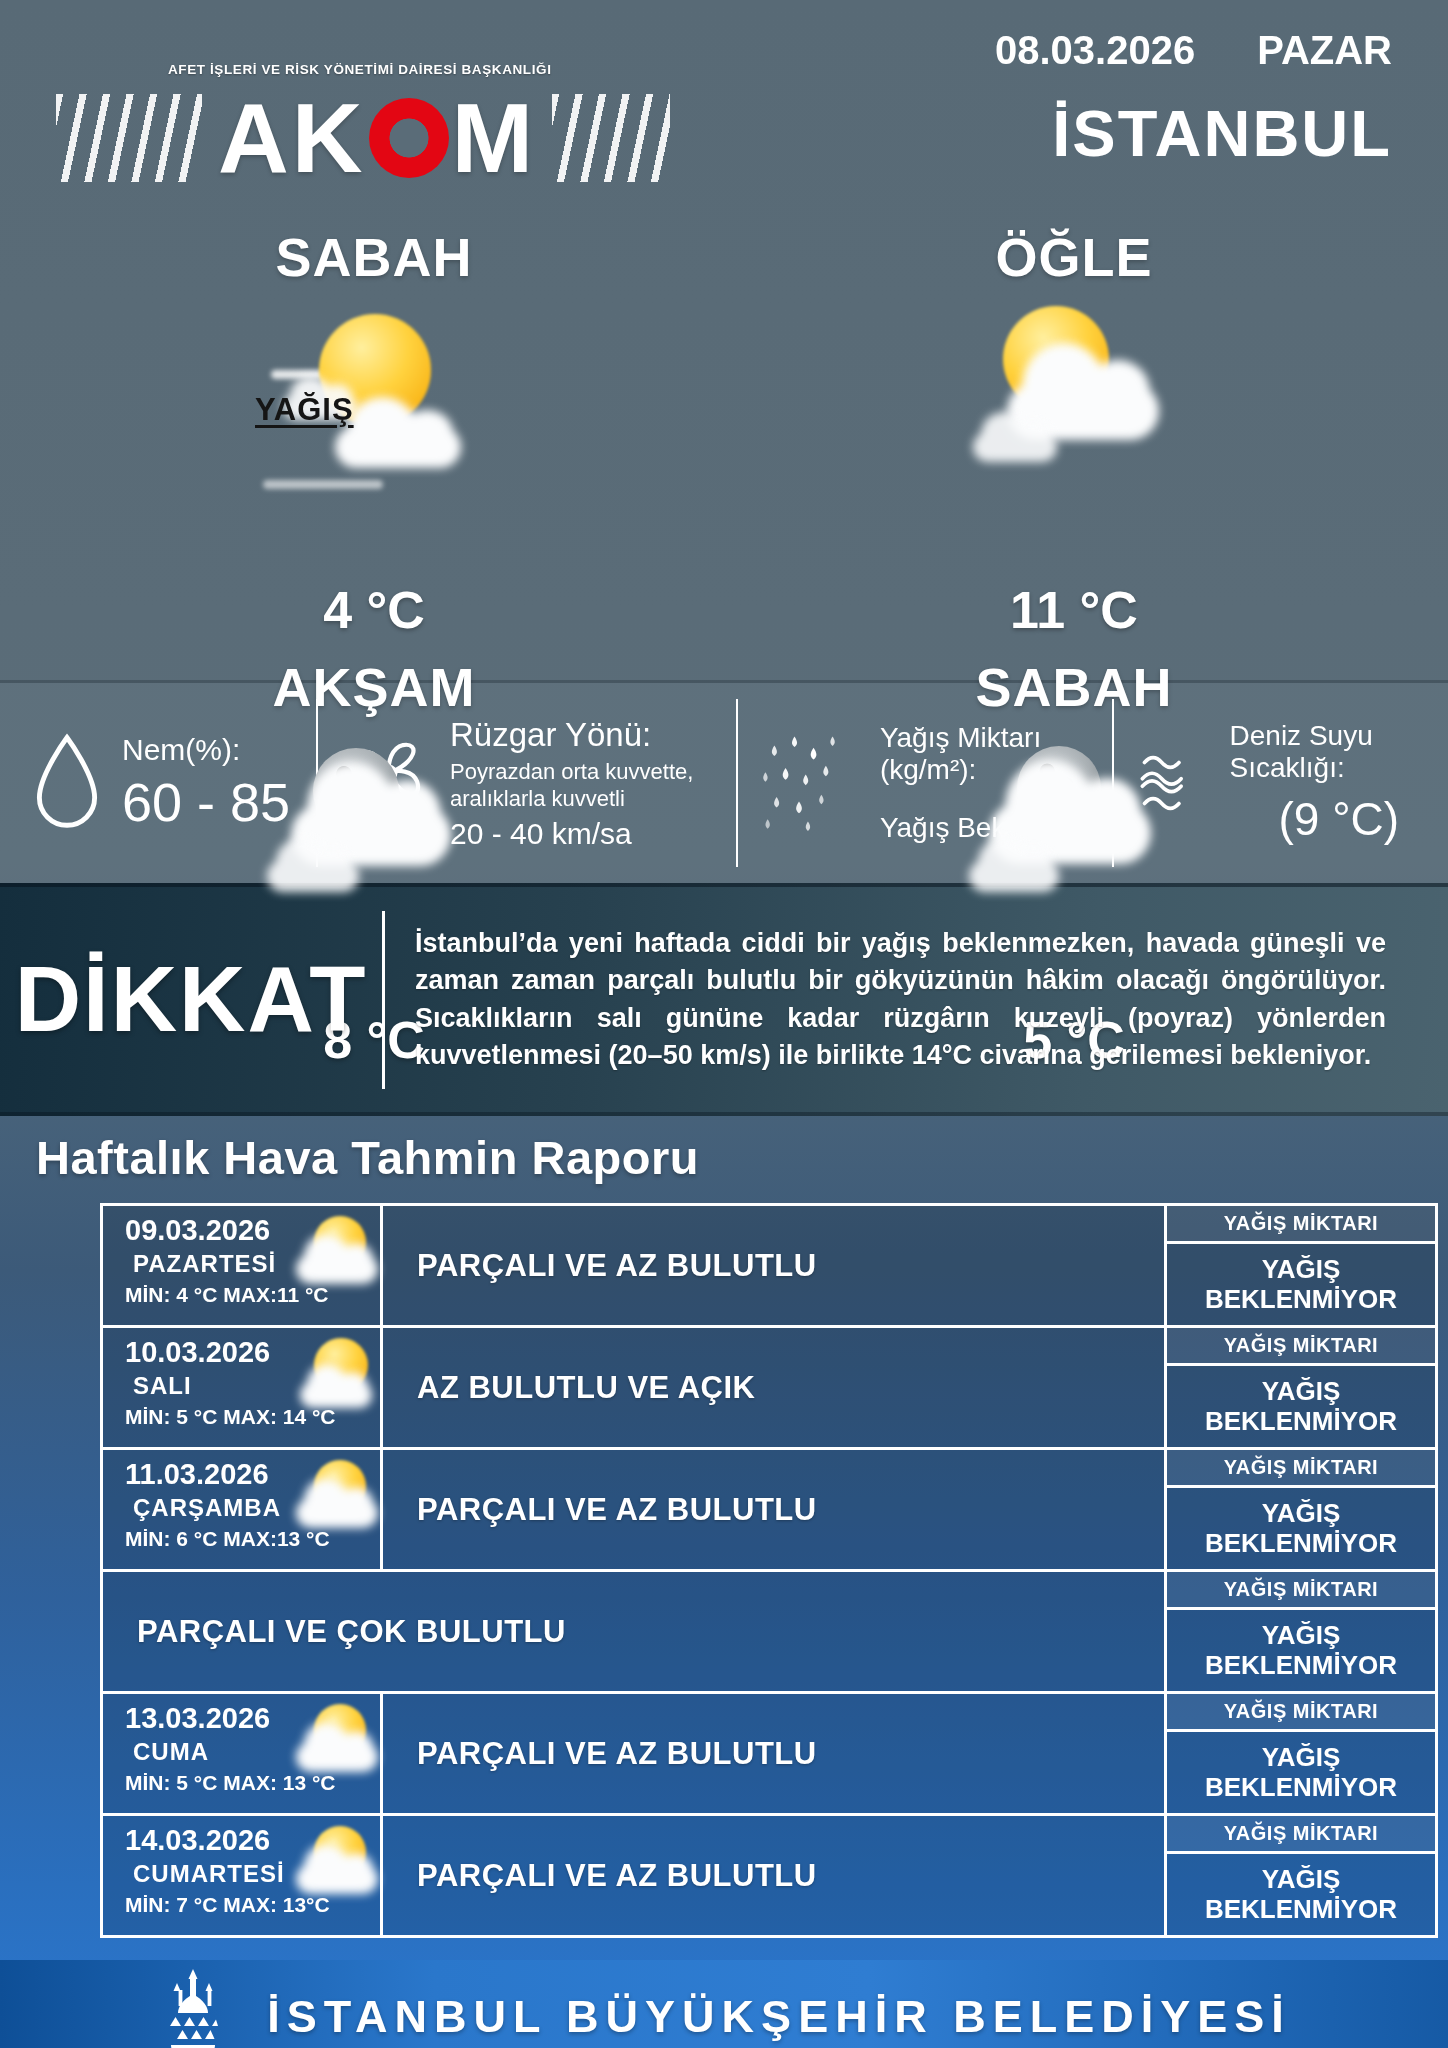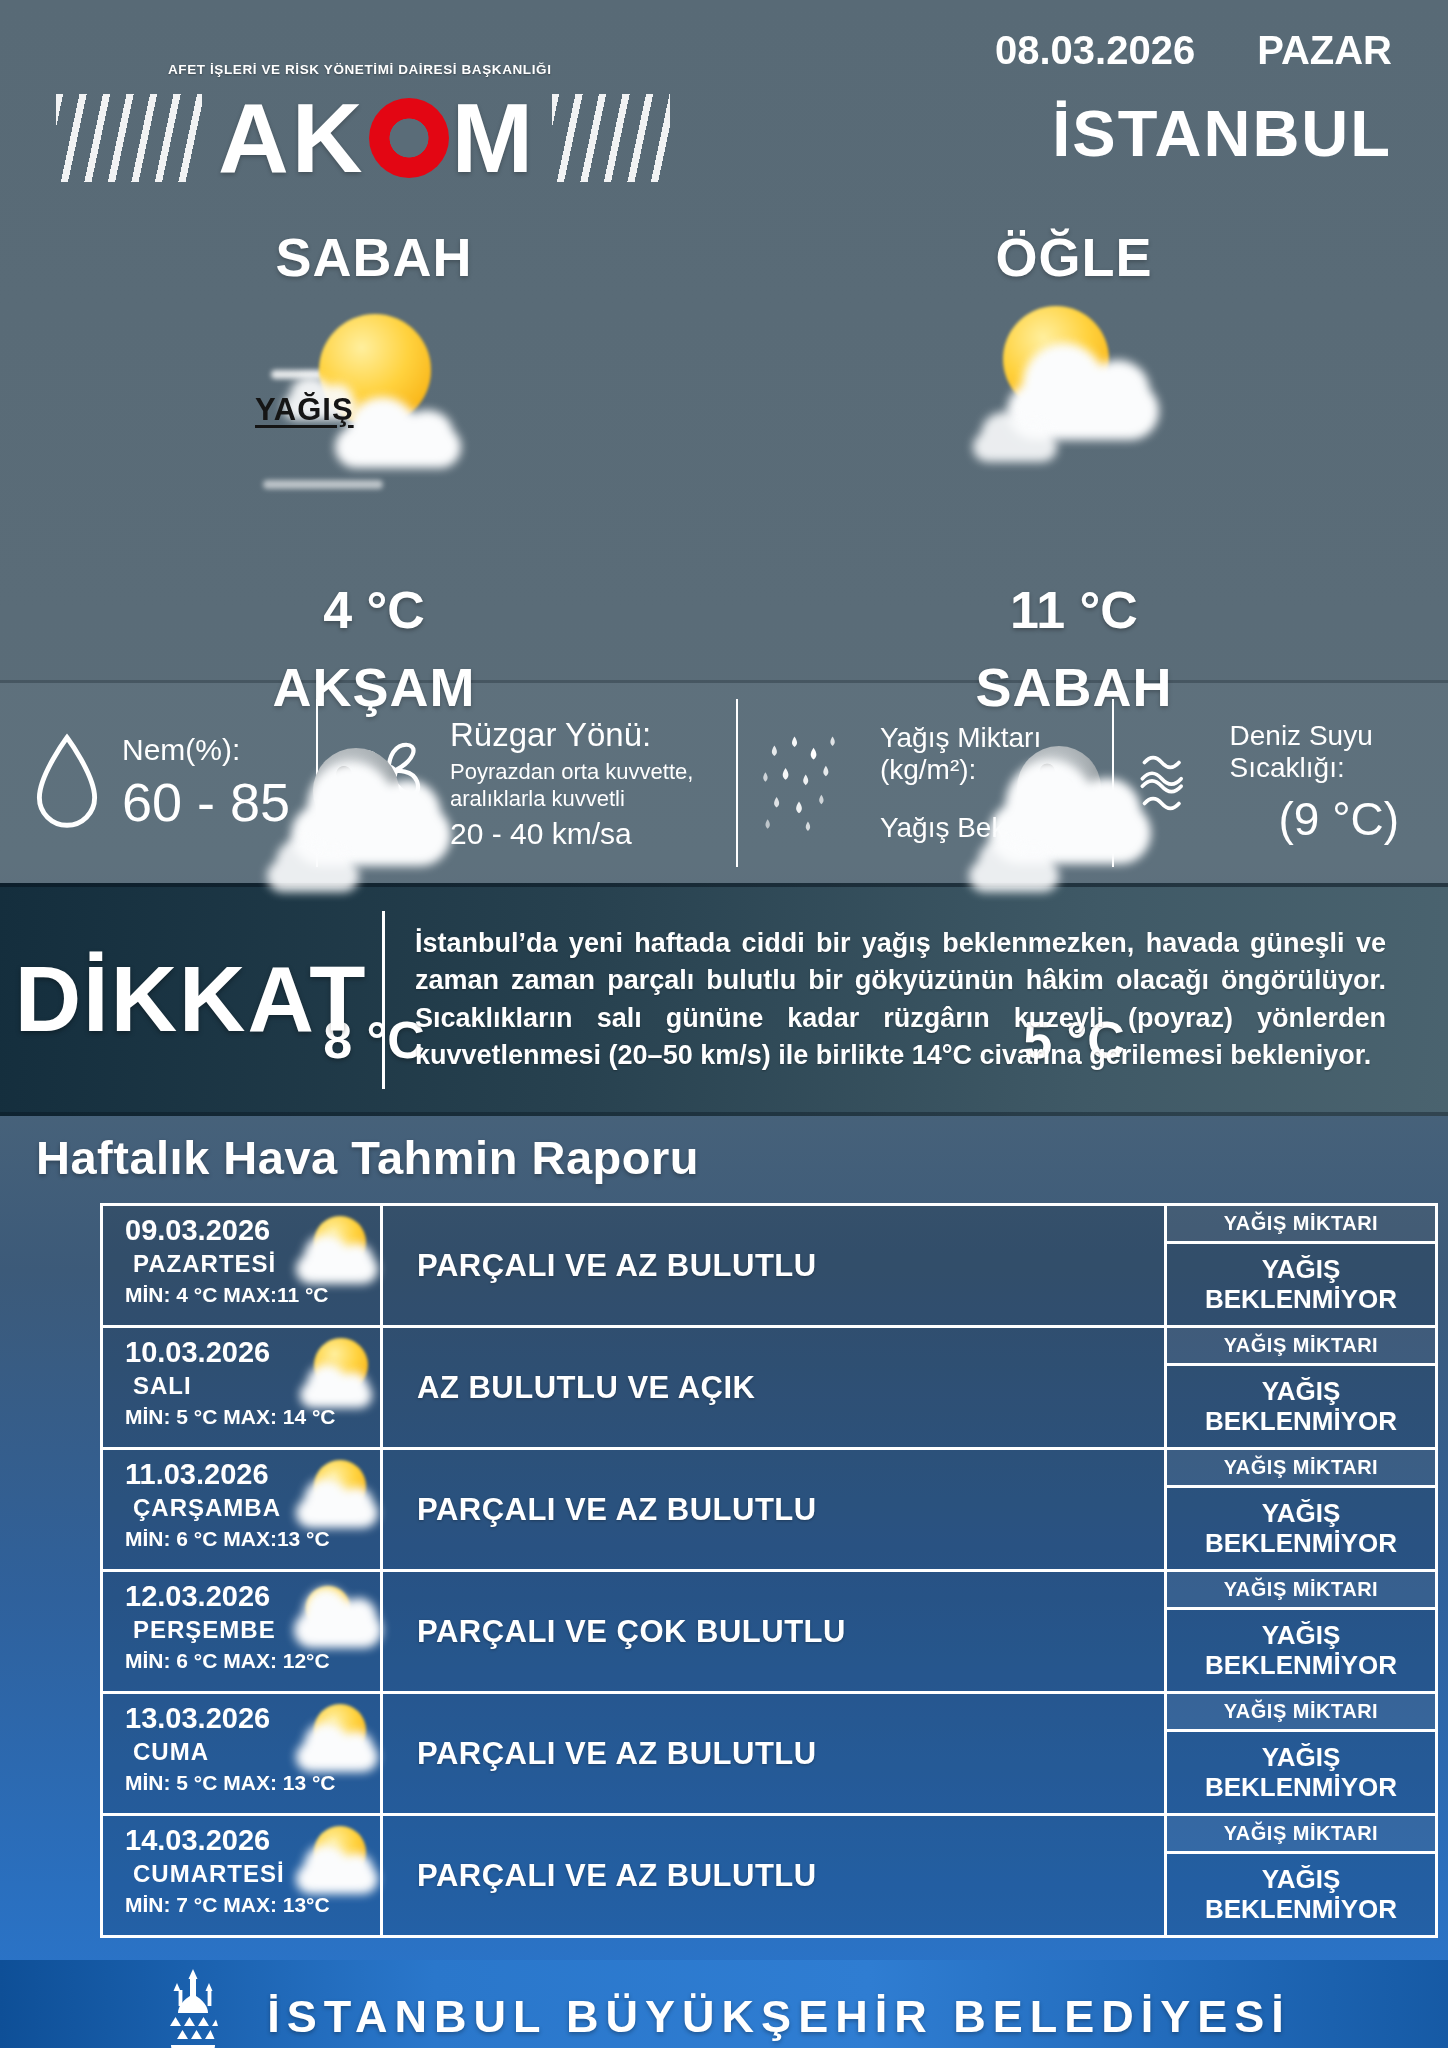--- a/index.html
+++ b/index.html
@@ -290,29 +290,20 @@
           </div>
         </div>
         <div class="col-cond">PARÇALI VE AZ BULUTLU</div>
         <div class="col-rain">
           <div class="rain-h">YAĞIŞ MİKTARI</div>
           <div class="rain-v">YAĞIŞ BEKLENMİYOR</div>
         </div>
       </div>
 
       <div class="wrow">
-        <div class="col-day">
-          <div class="d-date">12.03.2026</div>
-          <div class="d-day">PERŞEMBE</div>
-          <div class="d-mm">MİN: 6 °C MAX: 12°C</div>
-          <div class="wicon small">
-            <span class="sun" style="left:14px;top:8px;width:44px;height:44px"></span>
-            <span class="cl" style="left:2px;top:34px;width:88px;height:36px"></span>
-          </div>
-        </div>
         <div class="col-cond">PARÇALI VE ÇOK BULUTLU</div>
         <div class="col-rain">
           <div class="rain-h">YAĞIŞ MİKTARI</div>
           <div class="rain-v">YAĞIŞ BEKLENMİYOR</div>
         </div>
       </div>
 
       <div class="wrow">
         <div class="col-day">
           <div class="d-date">13.03.2026</div>

